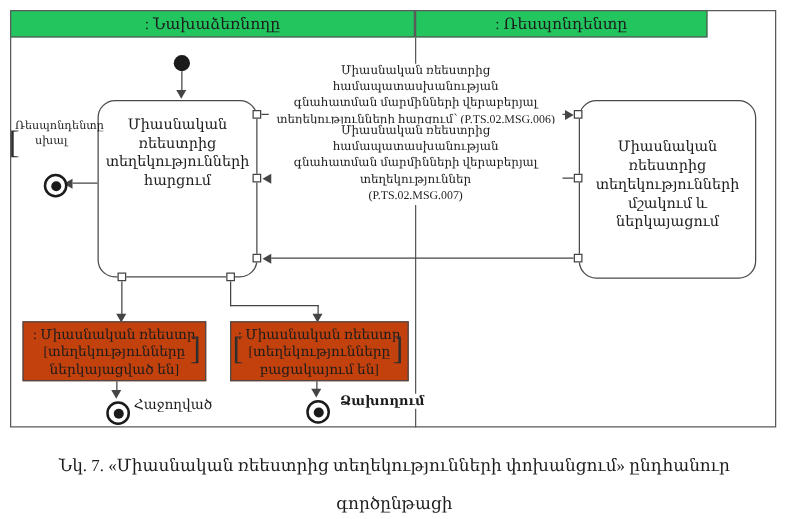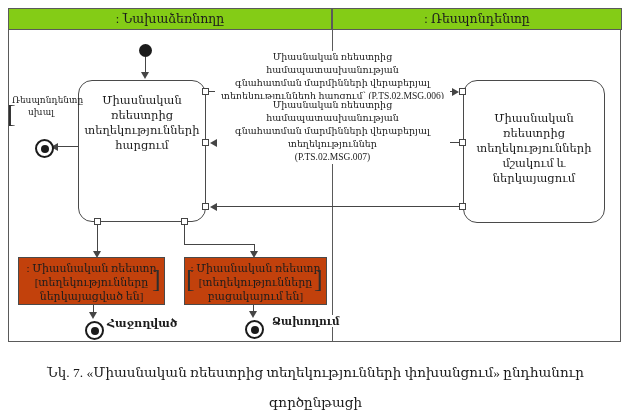--- a/index.html
+++ b/index.html
@@ -1,20 +1,20 @@
 <!DOCTYPE html>
 <html><head>
 <meta charset="utf-8">
 <style>
   html,body{margin:0;padding:0;background:#ffffff;}
   .stage{position:relative;width:631px;height:415px;background:#fff;overflow:hidden;
          font-family:"Liberation Serif","DejaVu Serif",serif;color:#1c1c1c;}
   .abs{position:absolute;}
   .frame{left:8px;top:8px;width:613px;height:334px;border:1px solid #5a5a5a;box-sizing:border-box;}
-  .lane-header{top:8px;height:22px;border:1px solid #5a5a5a;box-sizing:border-box;background:#84cc16;
+  .lane-header{top:8px;height:22px;border:1px solid #5a5a5a;box-sizing:border-box;background:#22c55e;
                display:flex;align-items:center;justify-content:center;font-size:12.5px;z-index:4;}
   .lane-div{left:332px;top:30px;width:1px;height:312px;background:#5a5a5a;z-index:0;}
   .activity{border:1px solid #4a4a4a;border-radius:14px;background:#fff;box-sizing:border-box;
             text-align:center;font-size:11.5px;line-height:15px;white-space:pre-line;z-index:2;}
   .obj{border:1px solid #4a4a4a;background:#c2410c;box-sizing:border-box;text-align:center;
        font-size:11px;line-height:14px;white-space:pre-line;padding-top:3px;z-index:2;}
   .msg{white-space:pre-line;text-align:center;background:#fff;z-index:2;font-size:9.5px;line-height:13px;}
   .hline{height:1px;background:#454545;z-index:1;}
   .vline{width:1px;background:#454545;z-index:1;}
   .pin{width:7px;height:7px;background:#fff;border:1px solid #454545;box-sizing:border-box;z-index:3;}
@@ -32,21 +32,21 @@
 </style>
 </head>
 <body>
 
 <div class="stage">
 
   <div class="abs frame"></div>
   <div class="abs lane-header" style="left:8px;width:324px;">
     <span>: Նախաձեռնողը</span>
   </div>
-  <div class="abs lane-header" style="left:332px;width:290px;">
+  <div class="abs lane-header" style="left:332px;width:234px;">
     <span>: Ռեսպոնդենտը</span>
   </div>
   <div class="abs lane-div"></div>
 
   <div class="abs initial" style="left:139px;top:44px;"></div>
   <div class="abs vline" style="left:145px;top:57px;height:15px;"></div>
   <div class="abs arr down" style="left:141px;top:72px;"></div>
 
   <div class="abs activity" style="left:78px;top:80px;width:128px;height:142px;padding-top:12px;">Միասնական ռեեստրից
 տեղեկությունների
@@ -109,21 +109,21 @@
 [տեղեկությունները
 բացակայում են]</div>
   <div class="abs bracket" style="left:186px;top:266px;">[</div>
   <div class="abs bracket" style="left:314px;top:266px;">]</div>
 
   <div class="abs vline" style="left:93px;top:305px;height:8px;"></div>
   <div class="abs arr down" style="left:89px;top:312px;"></div>
   <div class="abs final" style="left:85px;top:321px;">
     <span class="dot"></span>
   </div>
-  <div class="abs small-label" style="left:107px;top:317px;font-weight:bold;">Հաջողված</div>
+  <div class="abs small-label" style="left:107px;top:317px;">Հաջողված</div>
 
   <div class="abs vline" style="left:253px;top:305px;height:7px;"></div>
   <div class="abs arr down" style="left:249px;top:311px;"></div>
   <div class="abs final" style="left:245px;top:320px;">
     <span class="dot"></span>
   </div>
   <div class="abs small-label" style="left:272px;top:315px;font-size:10.5px;font-weight:bold;">Ձախողում</div>
 
   <div class="abs caption">Նկ. 7. «Միասնական ռեեստրից տեղեկությունների փոխանցում» ընդհանուր գործընթացի
 տրանզակցիայի (P.TS.02.TRN.004) կատարման սխեման</div>

